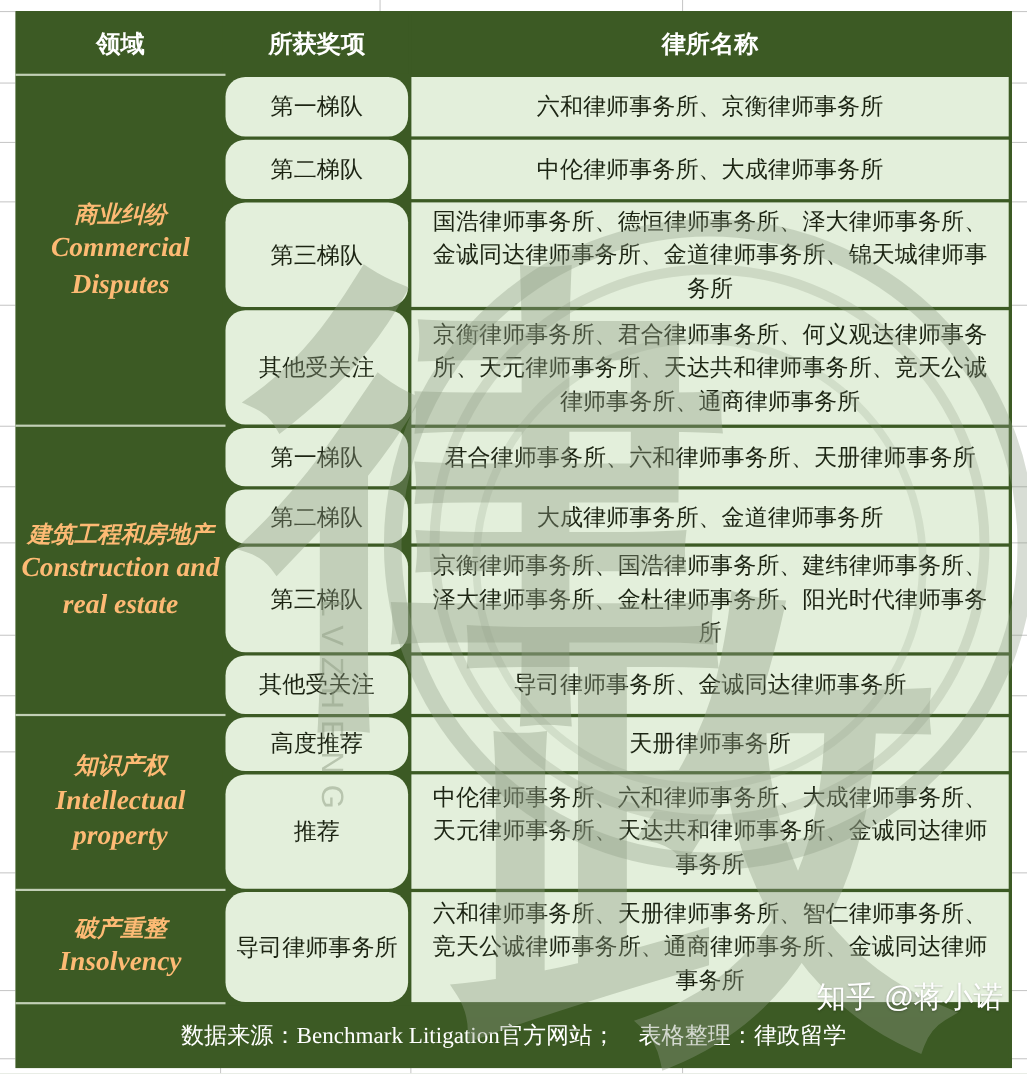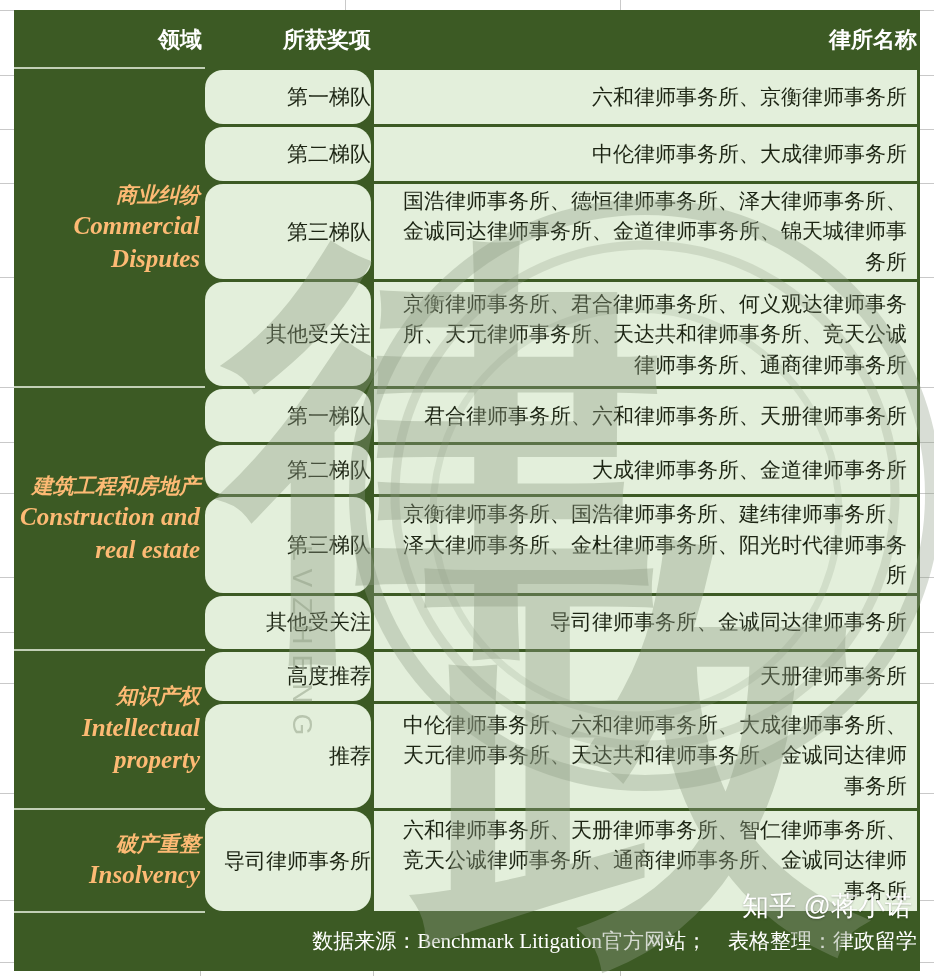--- a/index.html
+++ b/index.html
@@ -20,21 +20,21 @@
   .gl-h{height:1px;}
   .gl-v{width:1px;}
   
   table.rank{
     position:absolute;left:14px;top:10px;width:906px;
     border-collapse:separate;border-spacing:3px;
     background:var(--dark-green);
     table-layout:fixed;z-index:2;
   }
   col.c1{width:185px;} col.c2{width:166px;} col.c3{width:543px;}
-  th,td{vertical-align:middle;text-align:right;padding:0;}
+  th,td{vertical-align:middle;text-align:center;padding:0;}
   thead th{
     height:54px;background:var(--dark-green);color:#fff;
     font-weight:bold;font-size:22px;
   }
   td.award{
     background:var(--light-green);color:var(--text-dark);
     font-size:21px;
     border-radius:18px;
   }
   td.firms{

